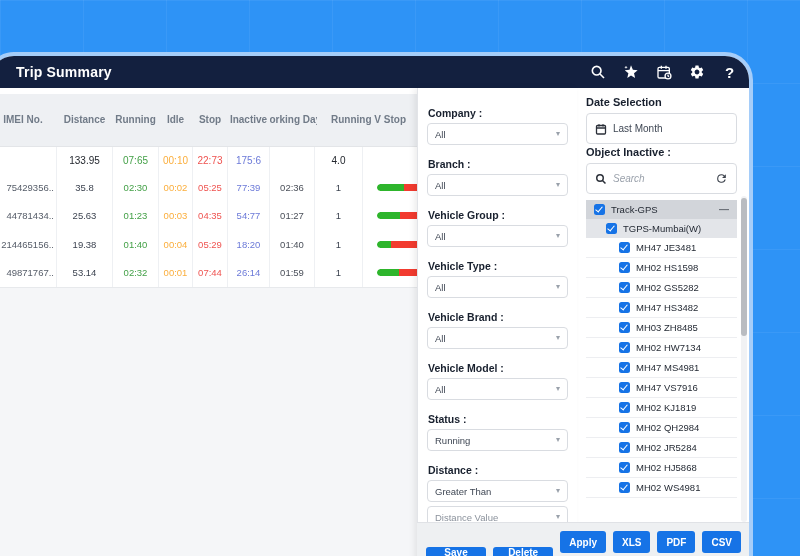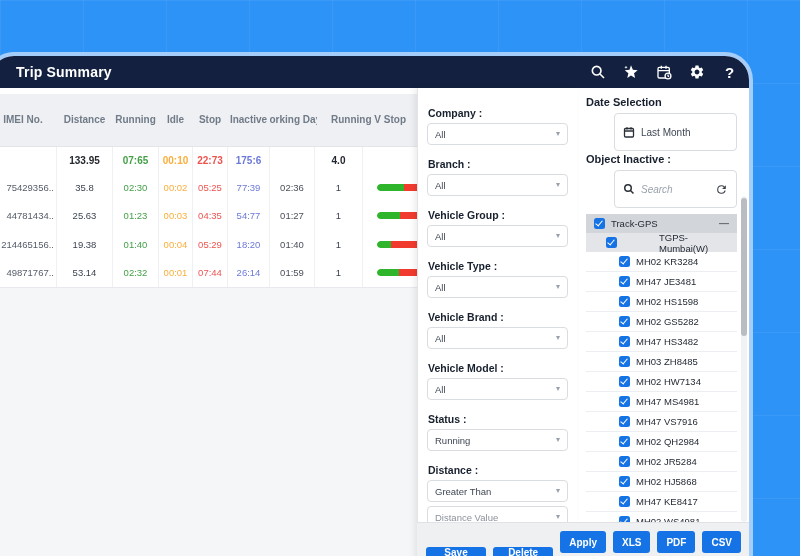--- a/index.html
+++ b/index.html
@@ -37,50 +37,50 @@
   .cell{box-sizing:border-box;border-right:1px solid #eef0f3;display:flex;align-items:center;justify-content:center;font-size:9.5px;color:#3c4350;padding:0 2px;overflow:hidden;white-space:nowrap;}
   .c-imei{width:67px;flex:0 0 67px;justify-content:flex-end;color:#555c68;}
   .c-dist{width:56px;flex:0 0 56px;}
   .c-run{width:46px;flex:0 0 46px;}
   .c-idle{width:34px;flex:0 0 34px;}
   .c-stop{width:35px;flex:0 0 35px;}
   .c-inact{width:42px;flex:0 0 42px;}
   .c-work{width:45px;flex:0 0 45px;}
   .c-wd{width:48px;flex:0 0 48px;}
   .c-rvs{flex:1 1 auto;border-right:none;justify-content:flex-start;padding-left:4px;}
-  .t-totals .cell{font-size:10px;font-weight:bold;color:#23272e;}
+  .t-totals .cell{font-size:10px;font-weight:normal;color:#23272e;}
   .bar{height:7px;width:80px;display:flex;border-radius:4px 0 0 4px;overflow:hidden;margin-left:10px;flex:0 0 80px;}
   .bar .g{height:100%;border-radius:4px 0 0 4px;}
   .bar .r{height:100%;flex:1;}
   .t-filler{flex:1;background:#f5f6f8;border-top:1px solid #e7e9ec;}
   
   .filter-col{width:160px;flex:0 0 160px;background:#fff;border-left:1px solid #e2e4e8;
     box-shadow:-3px 0 6px rgba(0,0,0,.07);padding:6px 9px 0;position:relative;z-index:2;box-sizing:border-box;}
   .f-label{font-size:10.5px;font-weight:bold;color:#18202e;margin:13px 1px 4px;}
   .select{height:20px;border:1px solid #d9dce1;border-radius:4px;background:#fff;
     display:flex;align-items:center;padding:0 7px;font-size:9.5px;color:#3f4754;cursor:pointer;margin-bottom:1px;}
   .select + .select{margin-top:4px;}
   .select .caret{margin-left:auto;color:#9aa1ab;font-size:8px;line-height:1;}
   .select.muted{color:#8b929c;gap:11px;}
   .duration-box{margin:5px -7px 0;border:3px solid var(--annotation);padding:2px 5px 7px;}
   
   .right-col{flex:1;background:#fff;padding:6px 12px 0 9px;position:relative;box-sizing:border-box;}
   .r-label{font-size:11px;font-weight:bold;color:#18202e;margin:2px 0 5px;}
-  .input{height:38px;border:1px solid #d9dce1;border-radius:4px;background:#fff;
-    display:flex;align-items:center;gap:6px;padding:0 8px;font-size:10px;color:#3f4754;cursor:text;box-sizing:border-box;margin-left:28px;}
+  .input{height:31px;border:1px solid #d9dce1;border-radius:4px;background:#fff;
+    display:flex;align-items:center;gap:6px;padding:0 8px;font-size:10px;color:#3f4754;cursor:text;box-sizing:border-box;}
   .check-row{display:flex;align-items:center;gap:7px;margin:10px 1px 7px;cursor:pointer;}
   .checkbox-empty{width:12px;height:12px;border:1px solid #d4d7dc;border-radius:3px;background:#fff;flex:0 0 12px;}
   .check-label{font-size:10px;color:#7b828c;}
   .search-row{margin-bottom:6px;font-style:italic;}
   .search-row .ph{color:#9aa1ab;}
   .search-row .refresh{margin-left:auto;display:flex;cursor:pointer;}
   .tree{font-size:9.5px;color:#252b35;}
   .trow{height:19px;display:flex;align-items:center;cursor:pointer;}
   .trow-root{background:#d2d5da;padding-left:8px;padding-right:8px;}
-  .trow-group{background:#e3e5e9;padding-left:20px;gap:36px;}
+  .trow-group{background:#e3e5e9;padding-left:20px;}
   .trow-veh{background:#fff;padding-left:33px;border-bottom:1px solid #edeef1;}
   .cbx{width:11px;height:11px;background:var(--accent);border-radius:2.5px;margin-right:6px;position:relative;flex:0 0 11px;}
   .cbx::after{content:"";position:absolute;left:3.2px;top:1px;width:3px;height:6px;
     border:solid #fff;border-width:0 1.6px 1.6px 0;transform:rotate(40deg);}
   .dash{margin-left:auto;color:#6a7078;font-weight:bold;font-size:10px;}
   .scrolltrack{position:absolute;right:2px;top:108px;width:6px;height:326px;background:#f1f2f4;border-radius:3px;}
   .scrollthumb{position:absolute;left:0;top:2px;width:6px;height:138px;background:#b9bcc1;border-radius:3px;cursor:pointer;}
   
   .footer{position:absolute;left:427px;right:0;top:434px;height:80px;background:#eef0f2;
     border-top:1px solid #e0e2e6;display:flex;align-items:flex-start;gap:7px;padding:8px 8px 0 9px;z-index:3;box-sizing:border-box;}
@@ -321,24 +321,20 @@
           <span>Track-GPS</span>
           <span class="dash">—</span>
         </div>
         <div class="trow trow-group">
           <span class="cbx"></span>
           <span>TGPS-Mumbai(W)</span>
         </div>
         <div id="vehicle-list">
             <div class="trow trow-veh">
               <span class="cbx"></span>
-              <span>MH02 KR3284</span>
-            </div>
-            <div class="trow trow-veh">
-              <span class="cbx"></span>
               <span>MH47 JE3481</span>
             </div>
             <div class="trow trow-veh">
               <span class="cbx"></span>
               <span>MH02 HS1598</span>
             </div>
             <div class="trow trow-veh">
               <span class="cbx"></span>
               <span>MH02 GS5282</span>
             </div>
@@ -357,33 +353,33 @@
             <div class="trow trow-veh">
               <span class="cbx"></span>
               <span>MH47 MS4981</span>
             </div>
             <div class="trow trow-veh">
               <span class="cbx"></span>
               <span>MH47 VS7916</span>
             </div>
             <div class="trow trow-veh">
               <span class="cbx"></span>
+              <span>MH02 KJ1819</span>
+            </div>
+            <div class="trow trow-veh">
+              <span class="cbx"></span>
               <span>MH02 QH2984</span>
             </div>
             <div class="trow trow-veh">
               <span class="cbx"></span>
               <span>MH02 JR5284</span>
             </div>
             <div class="trow trow-veh">
               <span class="cbx"></span>
               <span>MH02 HJ5868</span>
-            </div>
-            <div class="trow trow-veh">
-              <span class="cbx"></span>
-              <span>MH47 KE8417</span>
             </div>
             <div class="trow trow-veh">
               <span class="cbx"></span>
               <span>MH02 WS4981</span>
             </div>
           </div>
       </div>
       <div class="scrolltrack">
         <div class="scrollthumb"></div>
       </div>

